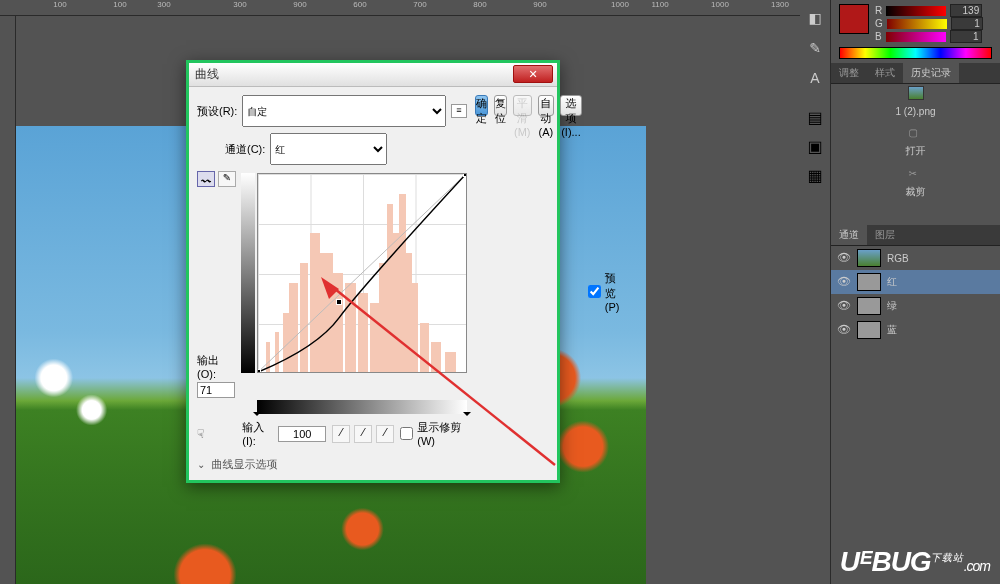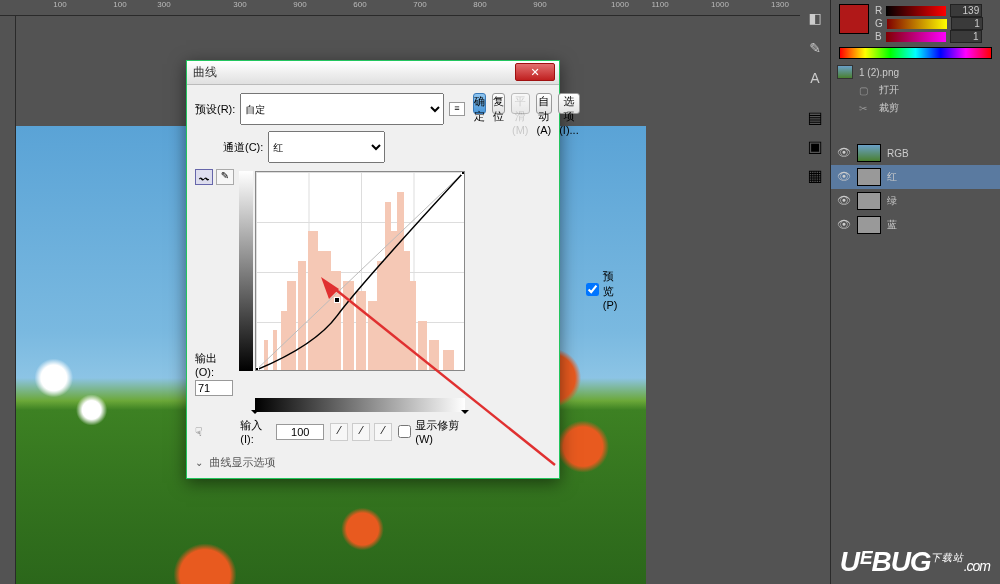--- a/index.html
+++ b/index.html
@@ -40,32 +40,32 @@
 .slider-row .bar.b { background: linear-gradient(90deg, #800000, #f0f); }
 .slider-row input { width: 32px; background: #3a3a3a; border: 1px solid #222; color: #ccc; font-size: 10px; text-align: right; padding: 0 2px; }
 .spectrum { width: 100%; height: 12px; background: linear-gradient(90deg, red, yellow, lime, cyan, blue, magenta, red); border: 1px solid #000; margin-top: 4px; }
 
 
 .panel-tabs { display: flex; background: #3a3a3a; border-bottom: 1px solid #222; font-size: 10px; color: #999; }
 .panel-tab { padding: 3px 8px; cursor: pointer; }
 .panel-tab.active { background: #535353; color: #ccc; }
 
 .history-panel { font-size: 10px; color: #ccc; }
-.history-item { display: flex; align-items: center; gap: 6px; padding: 2px 6px; }
+.history-item { display: flex; align-items: center; gap: 6px; padding: 2px 6px; flex-direction: column; }
 .history-item .hicon { width: 16px; height: 14px; background: #888; border: 1px solid #333; }
 .history-item .hicon.doc { background: linear-gradient(180deg, #6aa0c8, #4a8030); }
 
 .channel-panel { font-size: 10px; color: #ccc; margin-top: 8px; }
 .channel-item { display: flex; align-items: center; gap: 6px; padding: 3px 6px; }
 .channel-item.selected { background: #5a7aa0; }
 .channel-item .thumb { width: 24px; height: 18px; background: #999; border: 1px solid #000; }
 .channel-item .eye { width: 14px; height: 14px; color: #ccc; text-align: center; font-size: 11px; }
 
 
-.dialog { position: absolute; top: 60px; left: 186px; width: 374px; background: #f0f0f0; border: 1px solid #22c55e; box-shadow: 0 4px 16px rgba(0,0,0,.5); }
+.dialog { position: absolute; top: 60px; left: 186px; width: 374px; background: #f0f0f0; border: 3px solid #22c55e; box-shadow: 0 4px 16px rgba(0,0,0,.5); }
 .dialog-titlebar { height: 24px; background: linear-gradient(#fff, #e0e0e0); display: flex; align-items: center; padding: 0 6px; border-bottom: 1px solid #bbb; position: relative; }
 .dialog-title { font-size: 12px; color: #333; }
 .dialog-close { position: absolute; right: 4px; top: 2px; width: 40px; height: 18px; background: linear-gradient(#e37070, #c02020); border-radius: 2px; border: 1px solid #a01010; color: #fff; text-align: center; font-size: 11px; line-height: 16px; cursor: pointer; }
 .dialog-body { display: flex; padding: 8px; }
 .dialog-main { flex: 1; }
 .dialog-side { width: 80px; margin-left: 8px; display: flex; gap: 6px; }
 
 .btn { height: 21px; background: linear-gradient(#fff, #e3e3e3); border: 1px solid #999; border-radius: 3px; font-size: 11px; cursor: pointer; }
 .btn.primary { background: linear-gradient(#8ec5f0, #4a96d8); border-color: #3a7ab8; color: #000; }
 
@@ -167,38 +167,47 @@
         <div class="slider-row">
           <span>B</span>
           <div class="bar b"></div>
           <input value="1" style="">
         </div>
       </div>
     </div>
     <div class="spectrum"></div>
   </div>
 
+  <div class="panel-tabs">
+    <div class="panel-tab">调整</div>
+    <div class="panel-tab">样式</div>
+    <div class="panel-tab active">历史记录</div>
+  </div>
   <div class="history-panel">
     <div class="history-item">
       <div class="hicon doc"></div>
       <span>1 (2).png</span>
     </div>
     <div class="history-item">
       <span style="width:16px"></span>
       <span style="width:14px;color:#999">▢</span>
       <span>打开</span>
     </div>
     <div class="history-item">
       <span style="width:16px"></span>
       <span style="width:14px;color:#999">✂</span>
       <span>裁剪</span>
     </div>
   </div>
 
   <div class="channel-panel" style="margin-top:24px">
+    <div class="panel-tabs">
+      <div class="panel-tab active">通道</div>
+      <div class="panel-tab">图层</div>
+    </div>
     <div class="channel-item">
       <div class="eye">👁</div>
       <div class="thumb" style="background:linear-gradient(180deg,#6aa0c8,#4a8030)"></div>
       <span>RGB</span>
     </div>
     <div class="channel-item selected">
       <div class="eye">👁</div>
       <div class="thumb"></div>
       <span>红</span>
     </div>

